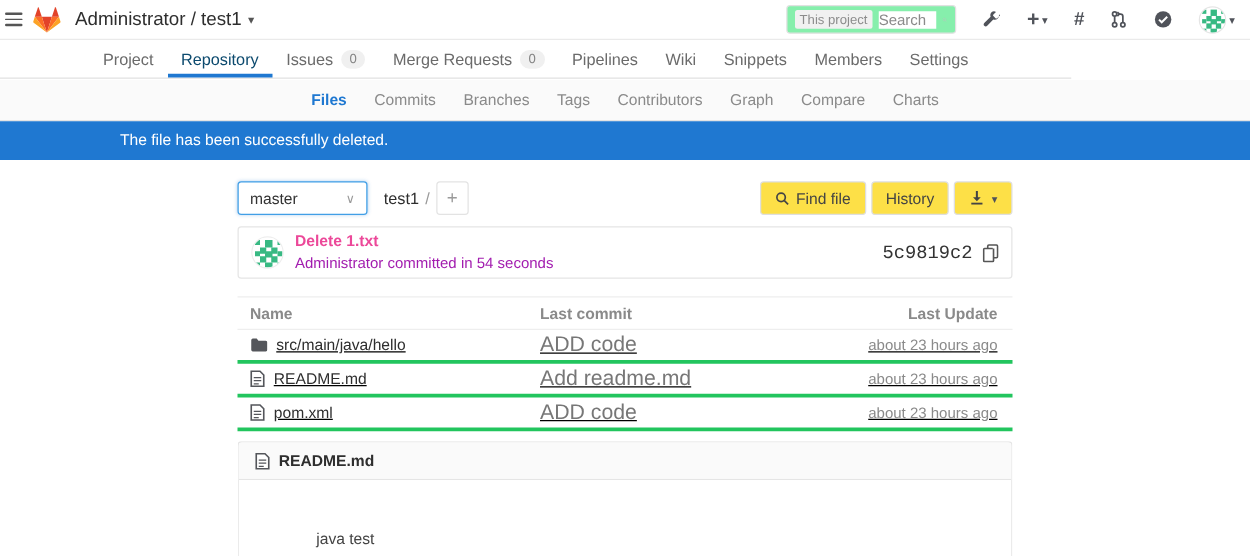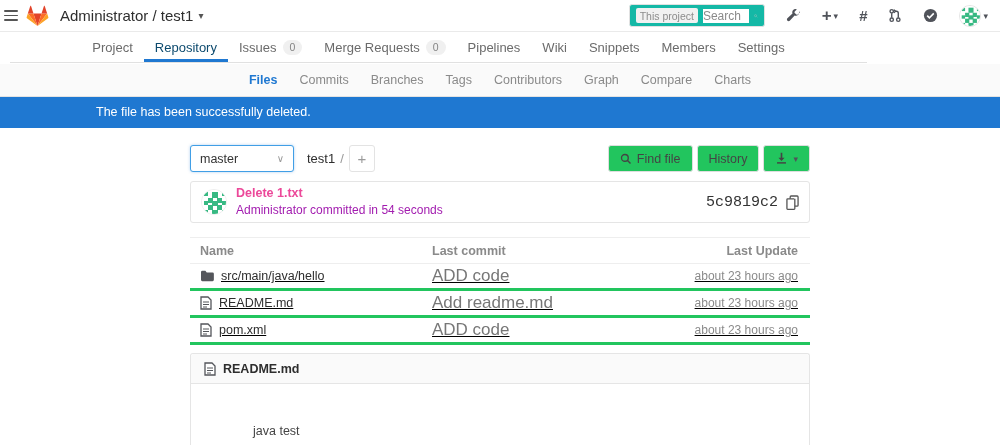--- a/index.html
+++ b/index.html
@@ -10,34 +10,34 @@
   .topbar { position:absolute; top:0; left:0; width:1000px; height:32px;
     background:#fff; border-bottom:1px solid #eaeaea; display:flex; align-items:center; }
   .hamburger { width:14px; height:11px; margin-left:4px; display:flex; flex-direction:column;
     justify-content:space-between; cursor:pointer; }
   .hamburger span { display:block; height:1.6px; background:#555; border-radius:1px; }
   .tanuki { width:23px; height:22px; margin-left:8px; }
   .proj-title { margin-left:11px; font-size:15px; color:#2e2e2e; display:flex; align-items:center; gap:5px; cursor:pointer; }
   .proj-title .caret { font-size:10px; color:#555; }
   .topbar-right { margin-left:auto; display:flex; align-items:center; gap:21px; margin-right:12px; }
   .searchbox { width:136px; height:23px; border:1px solid #e1e1e1; border-radius:3px;
-    display:flex; align-items:center; padding:0 6px; gap:5px; background:#14b8a6; }
+    display:flex; align-items:center; padding:0 6px; gap:5px; background:#86efac; }
   .scope-badge { background:#f1f1f1; color:#8c8c8c; font-size:10.5px; padding:1.5px 4px; border-radius:2px; white-space:nowrap; }
   .searchbox input { border:none; outline:none; width:46px; flex:1; font-size:12px; color:#555;
     font-family:"Liberation Sans", sans-serif; }
   .searchbox input::placeholder { color:#8a8a8a; }
   .hdr-icon { color:#50535a; display:flex; align-items:center; gap:2px; cursor:pointer; }
   .hdr-icon svg { display:block; }
   .glyph-hash { font-size:15px; font-weight:bold; color:#50535a; }
   .glyph-plus { font-size:17px; font-weight:bold; color:#50535a; line-height:1; }
   .caret-sm { font-size:9px; color:#50535a; }
   .avatar { width:22px; height:22px; border-radius:50%; border:1px solid #e5e5e5; overflow:hidden; background:#fff; }
 
   
-  .mainnav { position:absolute; top:33px; left:10px; width:857px; height:30px; background:#fff;
+  .mainnav { position:absolute; top:33px; left:0; width:857px; height:30px; background:#fff;
     border-bottom:1px solid #e1e1e1; display:flex; justify-content:center; }
   .mtab { padding:0 11px; font-size:13px; color:#6b6b6b; line-height:29px; display:flex; align-items:center; gap:6px; cursor:pointer; white-space:nowrap; }
   .mtab.active { color:#0c4a6e; font-weight:normal; box-shadow:inset 0 -3px 0 #1f78d1;align-items:center; }
   .nav-badge { background:#f0f0f0; color:#848484; font-size:10.5px; border-radius:8px; padding:1px 7px; line-height:1.3; }
 
   
   .subnav { position:absolute; top:64px; left:0; width:1000px; height:33px; background:#fafafa;
     border-bottom:1px solid #e3e3e3; display:flex; justify-content:center; align-items:center; }
   .stab { padding:0 11px; font-size:12.5px; color:#8a8a8a; cursor:pointer; white-space:nowrap; }
   .stab.active { color:#1f78d1; font-weight:bold; }
@@ -51,21 +51,21 @@
 
   .toolbar { margin-top:17px; height:27px; display:flex; align-items:center; }
   .branch-select { width:104px; height:27px; border:1px solid #419fe6; box-shadow:0 0 3px rgba(31,120,209,.35);
     border-radius:3px; background:#fff; display:flex; align-items:center; padding:0 9px; font-size:12.5px; color:#333; cursor:pointer; }
   .branch-select .caret { margin-left:auto; color:#999; font-size:10px; }
   .crumb { margin-left:13px; font-size:13px; color:#2e2e2e; cursor:pointer; }
   .crumb-sep { margin:0 5px; font-size:13px; color:#999; }
   .plus-btn { width:26px; height:27px; border:1px solid #e3e3e3; border-radius:3px; background:#fff;
     color:#9a9a9a; font-size:15px; display:flex; align-items:center; justify-content:center; cursor:pointer; }
   .toolbar-right { margin-left:auto; display:flex; gap:4px; }
-  .btn { height:27px; border:1px solid #dedede; border-radius:3px; background:#22c55e; color:#444;
+  .btn { height:27px; border:1px solid #dedede; border-radius:3px; background:#fde047; color:#444;
     font-size:12.5px; display:flex; align-items:center; gap:5px; padding:0 11px; cursor:pointer;
     font-family:"Liberation Sans", sans-serif;text-align:center; }
 
   .commit-box { margin-top:9px; height:42px; border:1px solid #e5e5e5; border-radius:3px;
     display:flex; align-items:center; padding:0 10px; background:#fff; }
   .commit-avatar { width:26px; height:26px; border-radius:50%; border:1px solid #eee; overflow:hidden; flex:none; }
   .commit-info { margin-left:9px; line-height:1.35; }
   .commit-title { font-size:12.5px; font-weight:bold; color:#ec4899; cursor:pointer; }
   .commit-meta { font-size:12px; color:#a21caf; }
   .commit-right { margin-left:auto; display:flex; align-items:center; gap:8px; }

